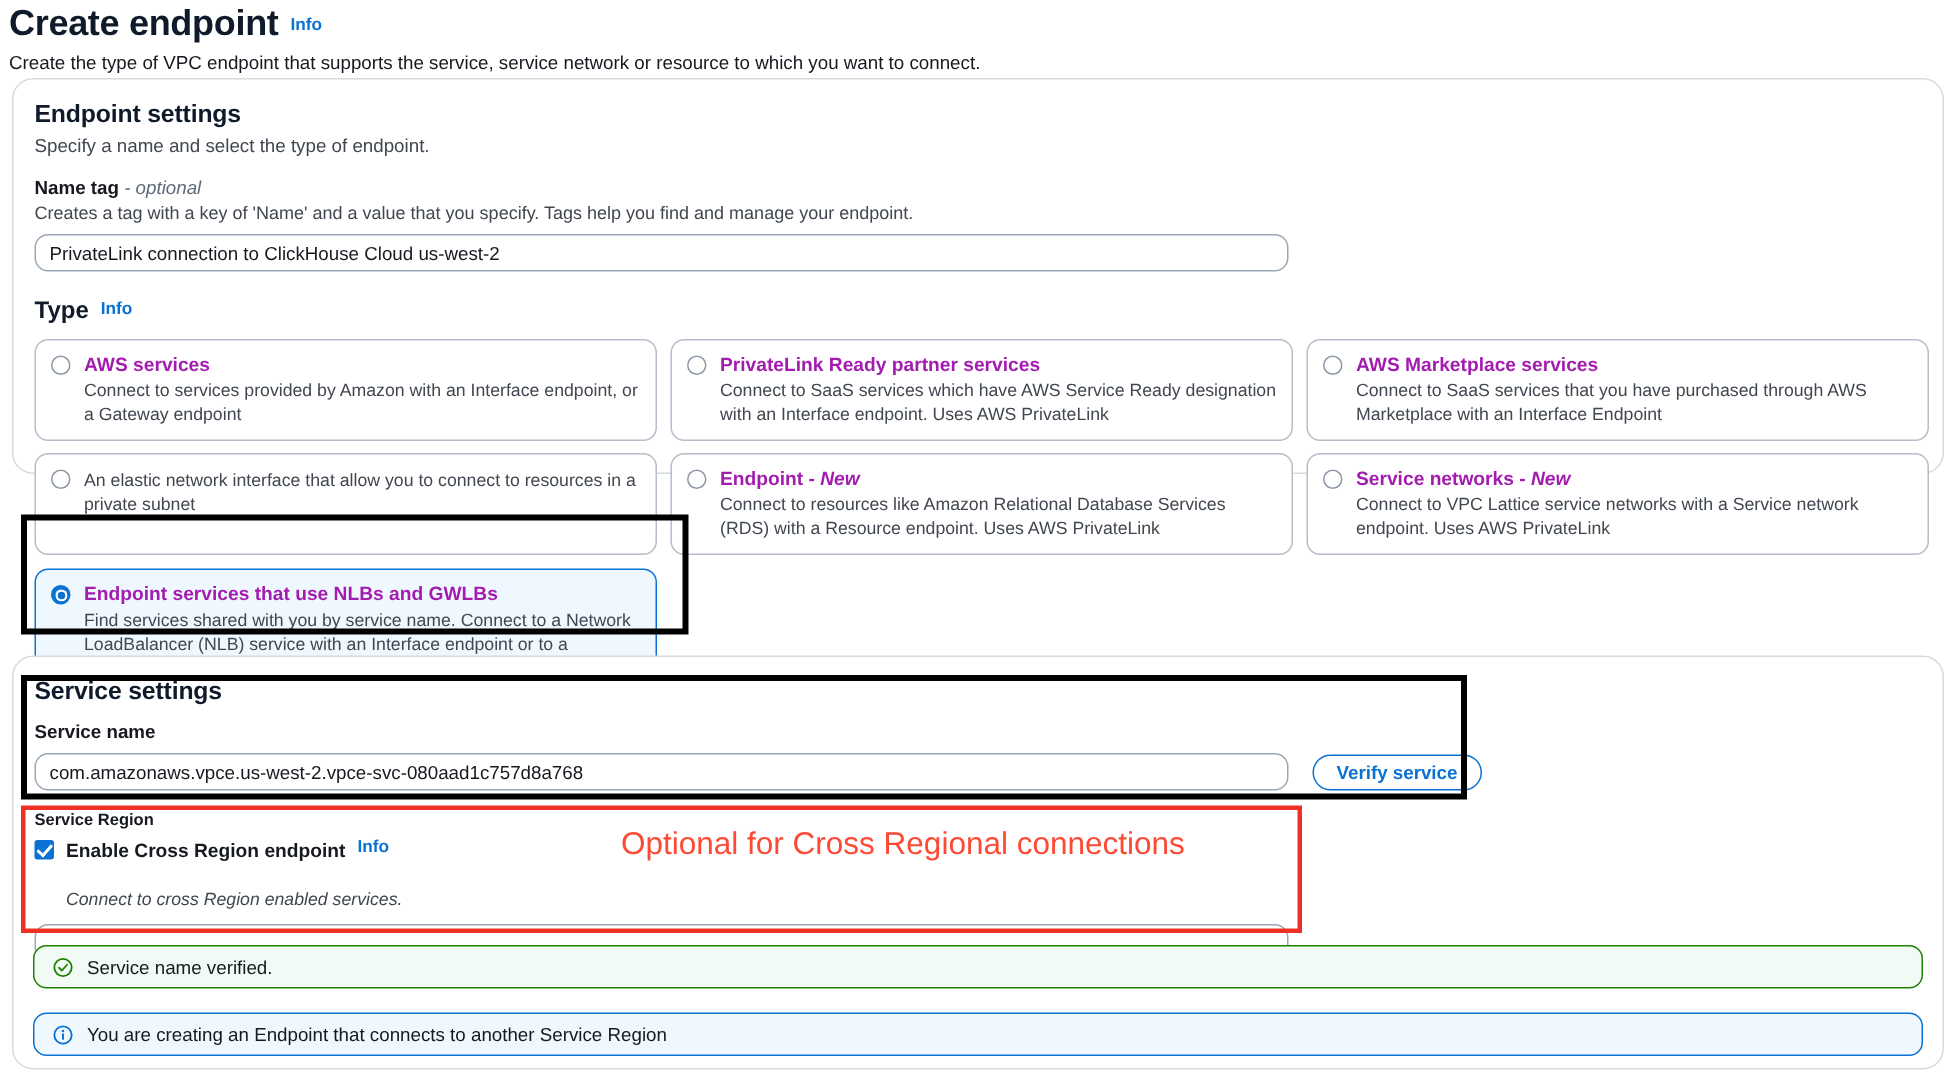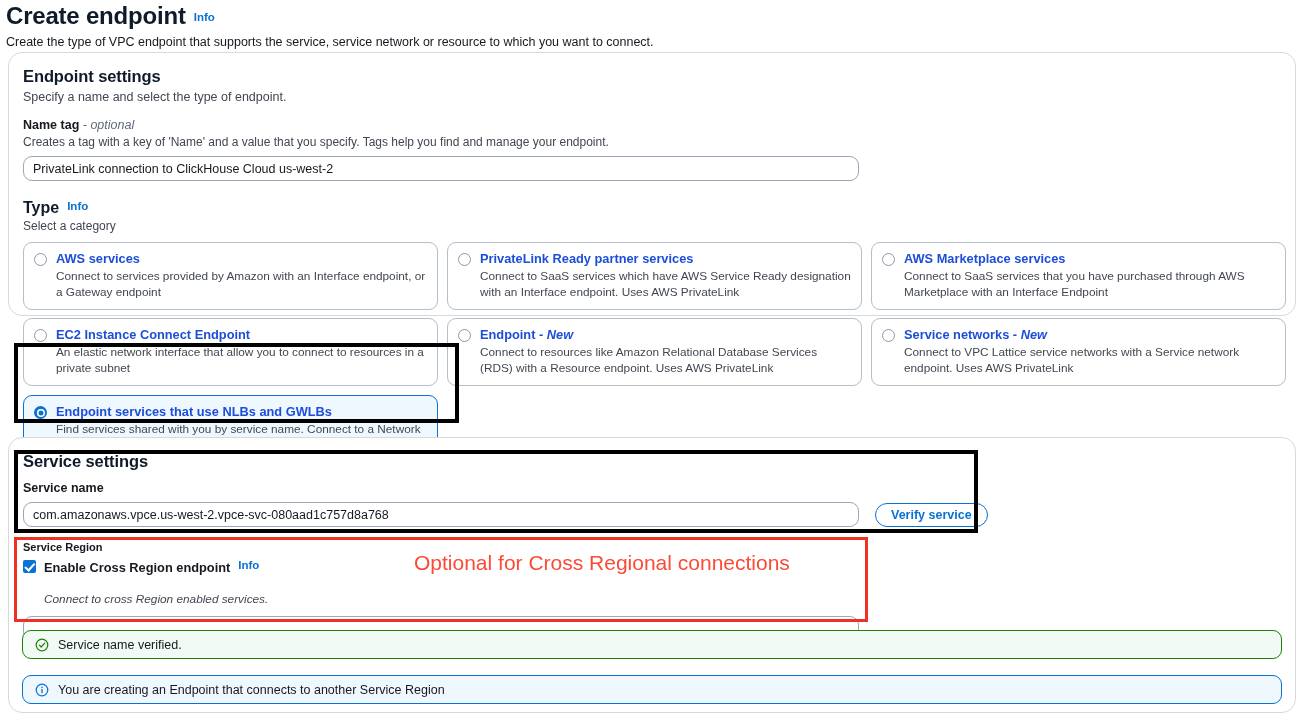--- a/index.html
+++ b/index.html
@@ -65,21 +65,21 @@
   .rcard.selected { border: 1px solid #0972d3; background: #f0f8ff; }
   .radio {
     width: 13px; height: 13px; border-radius: 50%; border: 1.5px solid #8d99a8;
     background: #fff; flex: 0 0 13px; margin-top: 2px;
   }
   .radio.on { border: 3.5px solid #0972d3; background: #fff; position: relative; }
   .radio.on::after {
     content: ""; position: absolute; inset: -0.5px; border-radius: 50%;
     box-shadow: inset 0 0 0 1.5px #fff, inset 0 0 0 6px #0972d3;
   }
-  .rcard-title { font-size: 12.8px; font-weight: bold; color: #1d4ed8; line-height: 1.25; }
+  .rcard-title { font-size: 12.8px; font-weight: bold; color: #a21caf; line-height: 1.25; }
   .rcard-title .new { font-weight: bold; font-style: italic; }
   .rcard-desc { font-size: 11.8px; color: #414750; line-height: 1.32; margin-top: 2px; }
 
   
   .anno { position: absolute; pointer-events: none; }
   #anno-black-type { left: 14px; top: 343px; width: 445px; height: 80px; border: 4px solid #000; }
   #anno-black-service { left: 14px; top: 450px; width: 964px; height: 83px; border: 4px solid #000; }
   #anno-red-region { left: 14px; top: 537px; width: 854px; height: 85px; border: 3px solid #ee3124; }
   .anno-text {
     position: absolute; left: 414px; top: 551px; font-size: 21px; color: #fc4a35;
@@ -147,21 +147,20 @@
         <span>Name tag</span>
         <span class="opt">- optional</span>
       </div>
       <div class="field-desc">Creates a tag with a key of 'Name' and a value that you specify. Tags help you find and manage your endpoint.</div>
       <div class="text-input">
         <span>PrivateLink connection to ClickHouse Cloud us-west-2</span>
       </div>
 
       <div class="type-head">
         <span class="type-title">Type</span><a class="info-link">Info</a>
-        <div class="type-sub">Select a category</div>
       </div>
 
       <div class="card-grid">
         <div class="rcard">
           <div class="radio"></div>
           <div>
             <div class="rcard-title">AWS services</div>
             <div class="rcard-desc">Connect to services provided by Amazon with an Interface endpoint, or a Gateway endpoint</div>
           </div>
         </div>
@@ -175,21 +174,20 @@
         <div class="rcard">
           <div class="radio"></div>
           <div>
             <div class="rcard-title">AWS Marketplace services</div>
             <div class="rcard-desc">Connect to SaaS services that you have purchased through AWS Marketplace with an Interface Endpoint</div>
           </div>
         </div>
         <div class="rcard">
           <div class="radio"></div>
           <div>
-            <div class="rcard-title">EC2 Instance Connect Endpoint</div>
             <div class="rcard-desc">An elastic network interface that allow you to connect to resources in a private subnet</div>
           </div>
         </div>
         <div class="rcard">
           <div class="radio"></div>
           <div>
             <div class="rcard-title"><span>Endpoint - </span><span class="new">New</span></div>
             <div class="rcard-desc">Connect to resources like Amazon Relational Database Services (RDS) with a Resource endpoint. Uses AWS PrivateLink</div>
           </div>
         </div>

